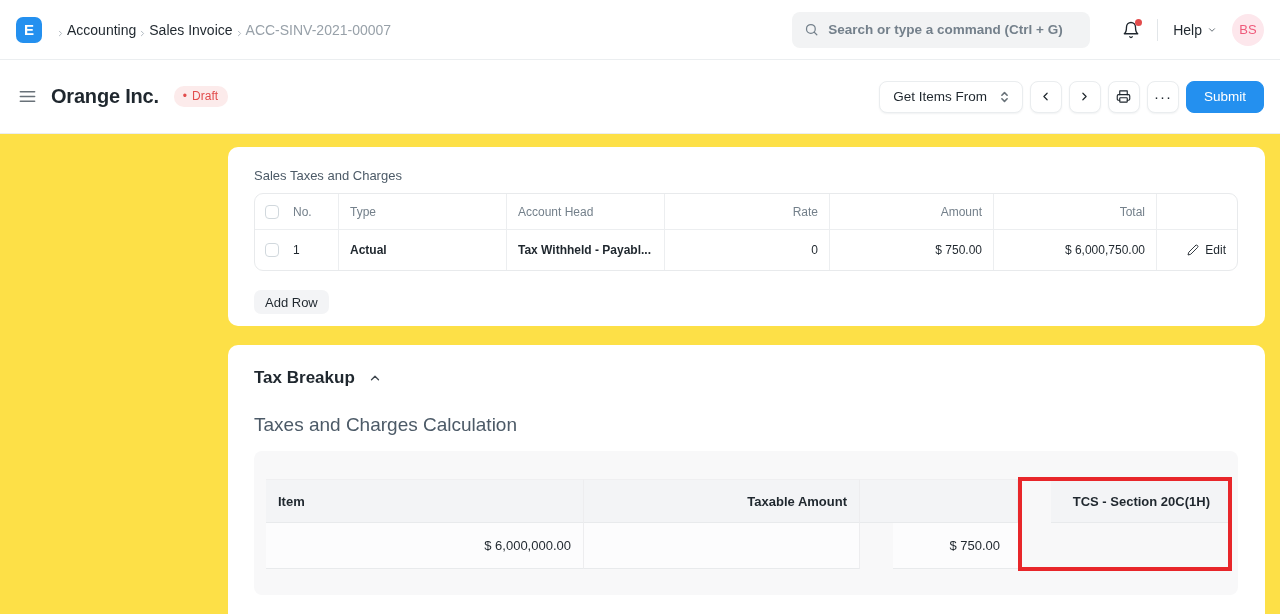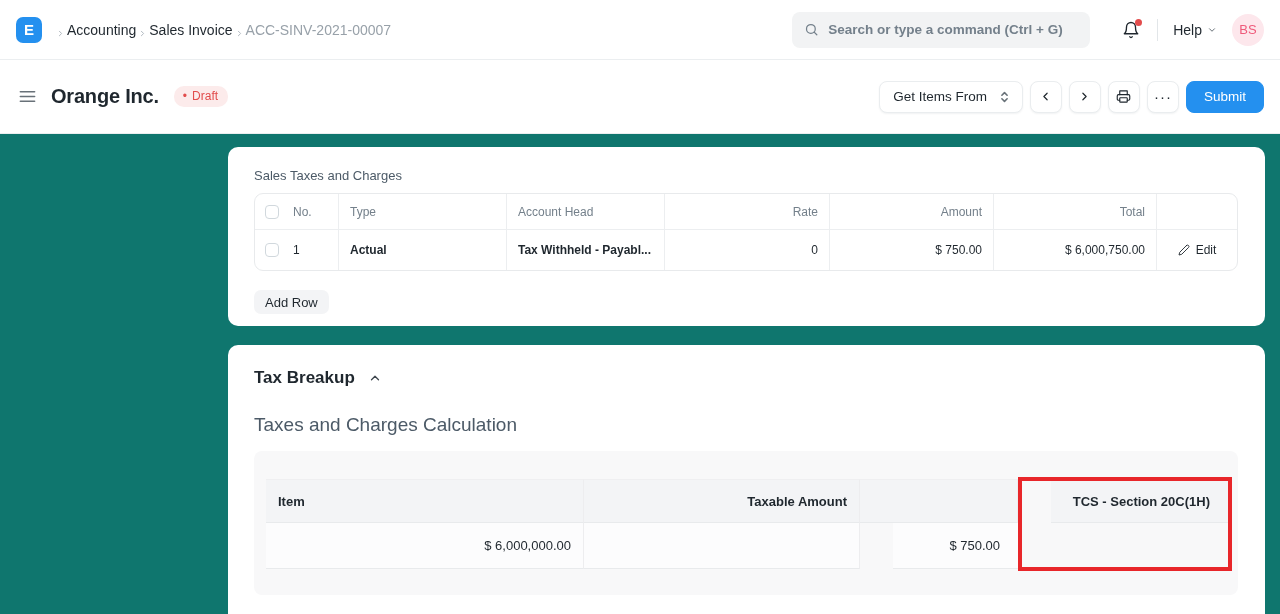--- a/index.html
+++ b/index.html
@@ -71,37 +71,37 @@
     font-family: inherit;
   }
   .btn-icon { width: 32px; padding: 0; justify-content: center; }
   .btn-primary {
     background: #2490ef; border: 1px solid #2490ef; color: #fff; padding: 0 17px;
     box-shadow: none;
   }
   .ellipsis-glyph { font-size: 15px; letter-spacing: 1px; color: #1f272e; line-height: 1; }
 
   
-  .main { background: #0f766e; height: 480px; padding: 13px 15px 12px 228px; }
+  .main { background: #fde047; height: 480px; padding: 13px 15px 12px 228px; }
   .card { background: #fff; border-radius: 10px; }
   .card-taxes { padding: 21px 27px 12px 26px; margin-bottom: 19px; }
   .section-label { font-size: 13px; color: #4c5a67; margin-bottom: 10px; }
 
   
   .gtable {
     display: grid;
     grid-template-columns: 84px 168px 158px 165px 164px 163px minmax(0,1fr);
     border: 1px solid #e8eaec; border-radius: 9px; overflow: hidden;
     font-size: 12px; background: #fff;
   }
   .gt-cell {
     display: flex; align-items: center; padding: 0 11px;
     border-right: 1px solid #eceef0; min-height: 40px;
   }
-  .gt-cell.last { border-right: none; }
+  .gt-cell.last { border-right: none; justify-content: flex-end; }
   .gt-cell.head { min-height: 36px; color: #74808b; border-bottom: 1px solid #eceef0; }
   .gt-cell.num { justify-content: flex-end; }
   .gt-cell.bold { font-weight: 700; }
   .gt-check { display: flex; align-items: center; gap: 14px; padding-left: 10px; }
   .checkbox {
     width: 14px; height: 14px; border: 1px solid #d1d8dd; border-radius: 4px;
     background: #fff; cursor: pointer; flex: none;
   }
   .edit-cell { justify-content: center; gap: 6px; cursor: pointer; color: #1f272e; }
   .add-row-btn {

